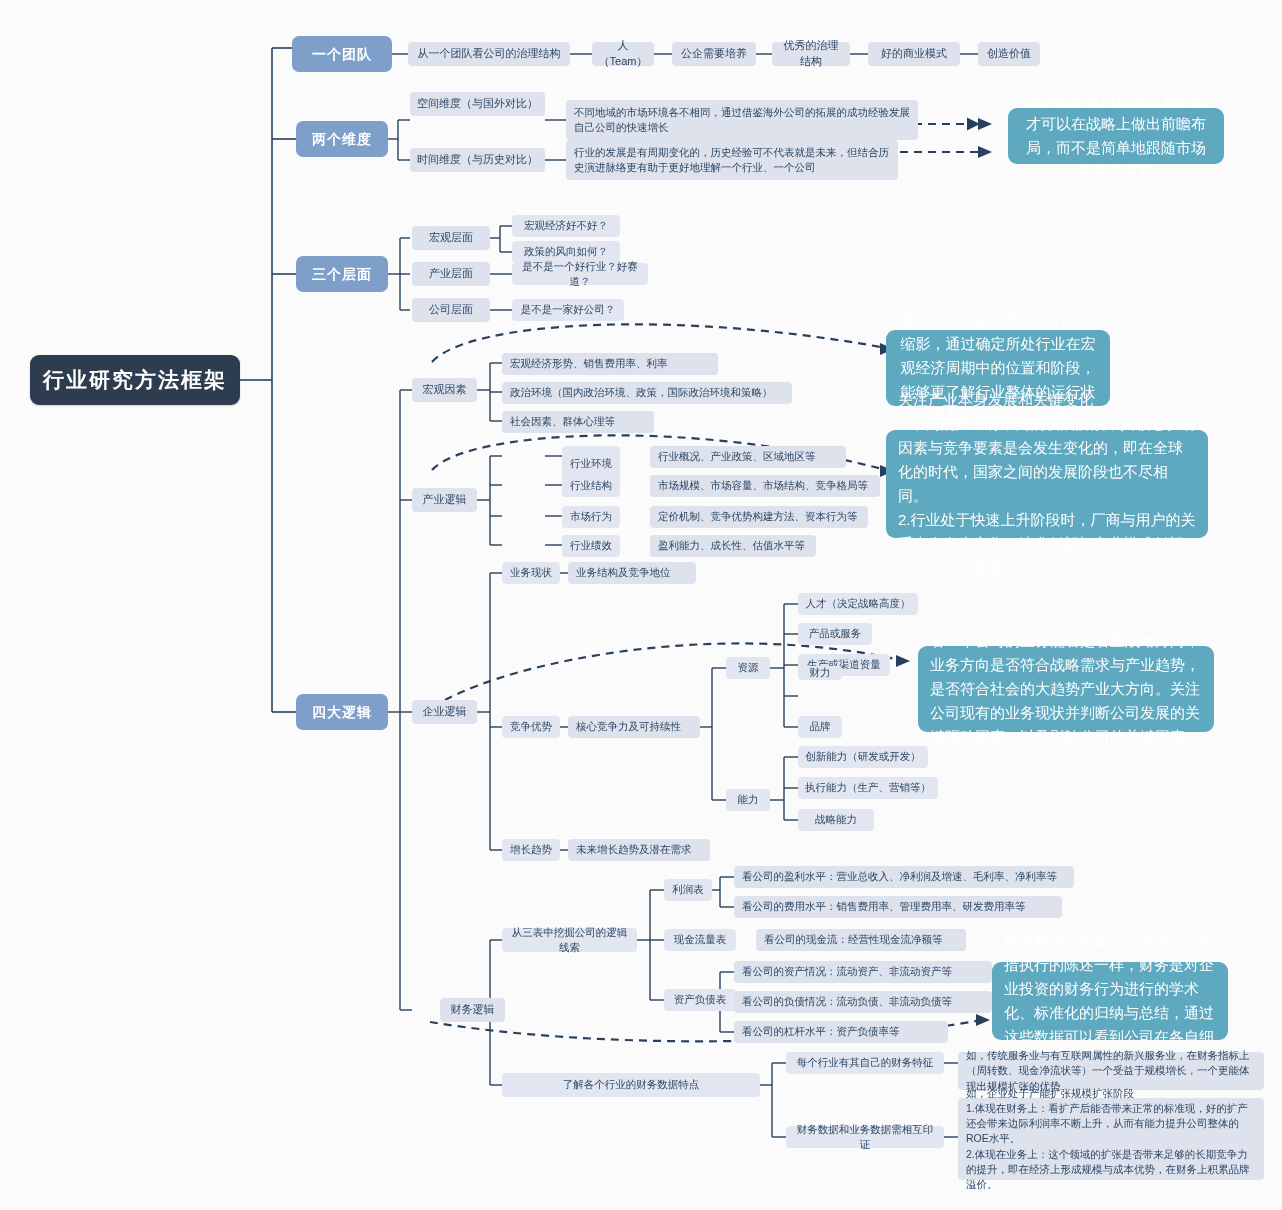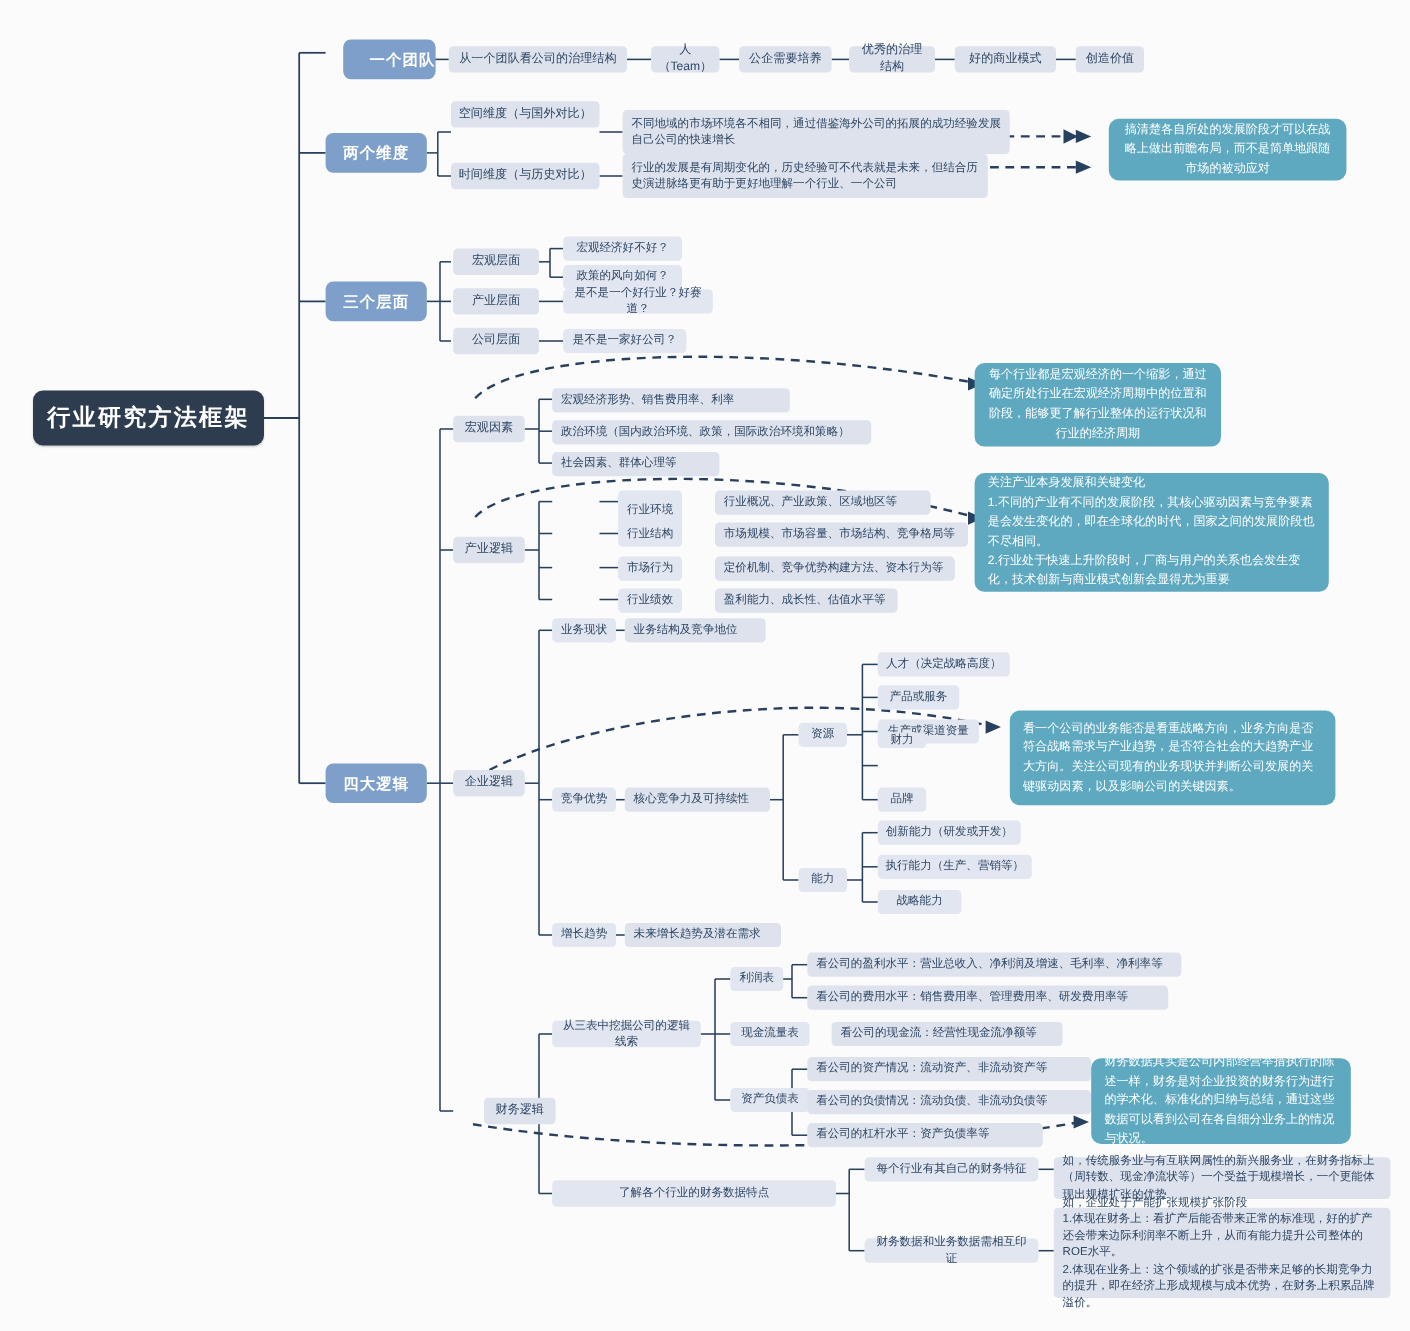--- a/index.html
+++ b/index.html
@@ -64,21 +64,21 @@
     font-size:10.5px;
     padding:4px 8px;
     text-align:left;
     justify-content:flex-start;
   }
   
   .callout{
     background:#5ea9c0;
     color:#ffffff;
     border-radius:9px;
-    font-size:11px;
+    font-size:15px;
     padding:8px 12px;
     line-height:1.6;
     text-align:center;
   }
   .callout.left{text-align:left;}
 </style>
 </head>
 <body>
 
 <div id="canvas">
@@ -242,21 +242,21 @@
       <path d="M880 465 l14 6 -14 6 z"></path>
       <path d="M896 655 l14 6 -14 6 z"></path>
       <path d="M976 1014 l14 6 -14 6 z"></path>
     </g>
   </svg>
 
   <div class="node root" style="left:30px;top:355px;width:210px;height:50px;">
     <span>行业研究方法框架</span>
   </div>
 
-  <div class="node lvl1" style="left:312px;top:36px;width:84px;height:36px;justify-content:flex-end;">
+  <div class="node lvl1" style="left:292px;top:36px;width:100px;height:36px;">
     <span>一个团队</span>
   </div>
   <div class="node lvl2" style="left:408px;top:42px;width:162px;height:24px;">
     <span>从一个团队看公司的治理结构</span>
   </div>
   <div class="node lvl2" style="left:592px;top:42px;width:62px;height:24px;">
     <span>人（Team）</span>
   </div>
   <div class="node lvl2" style="left:672px;top:42px;width:84px;height:24px;">
     <span>公企需要培养</span>

